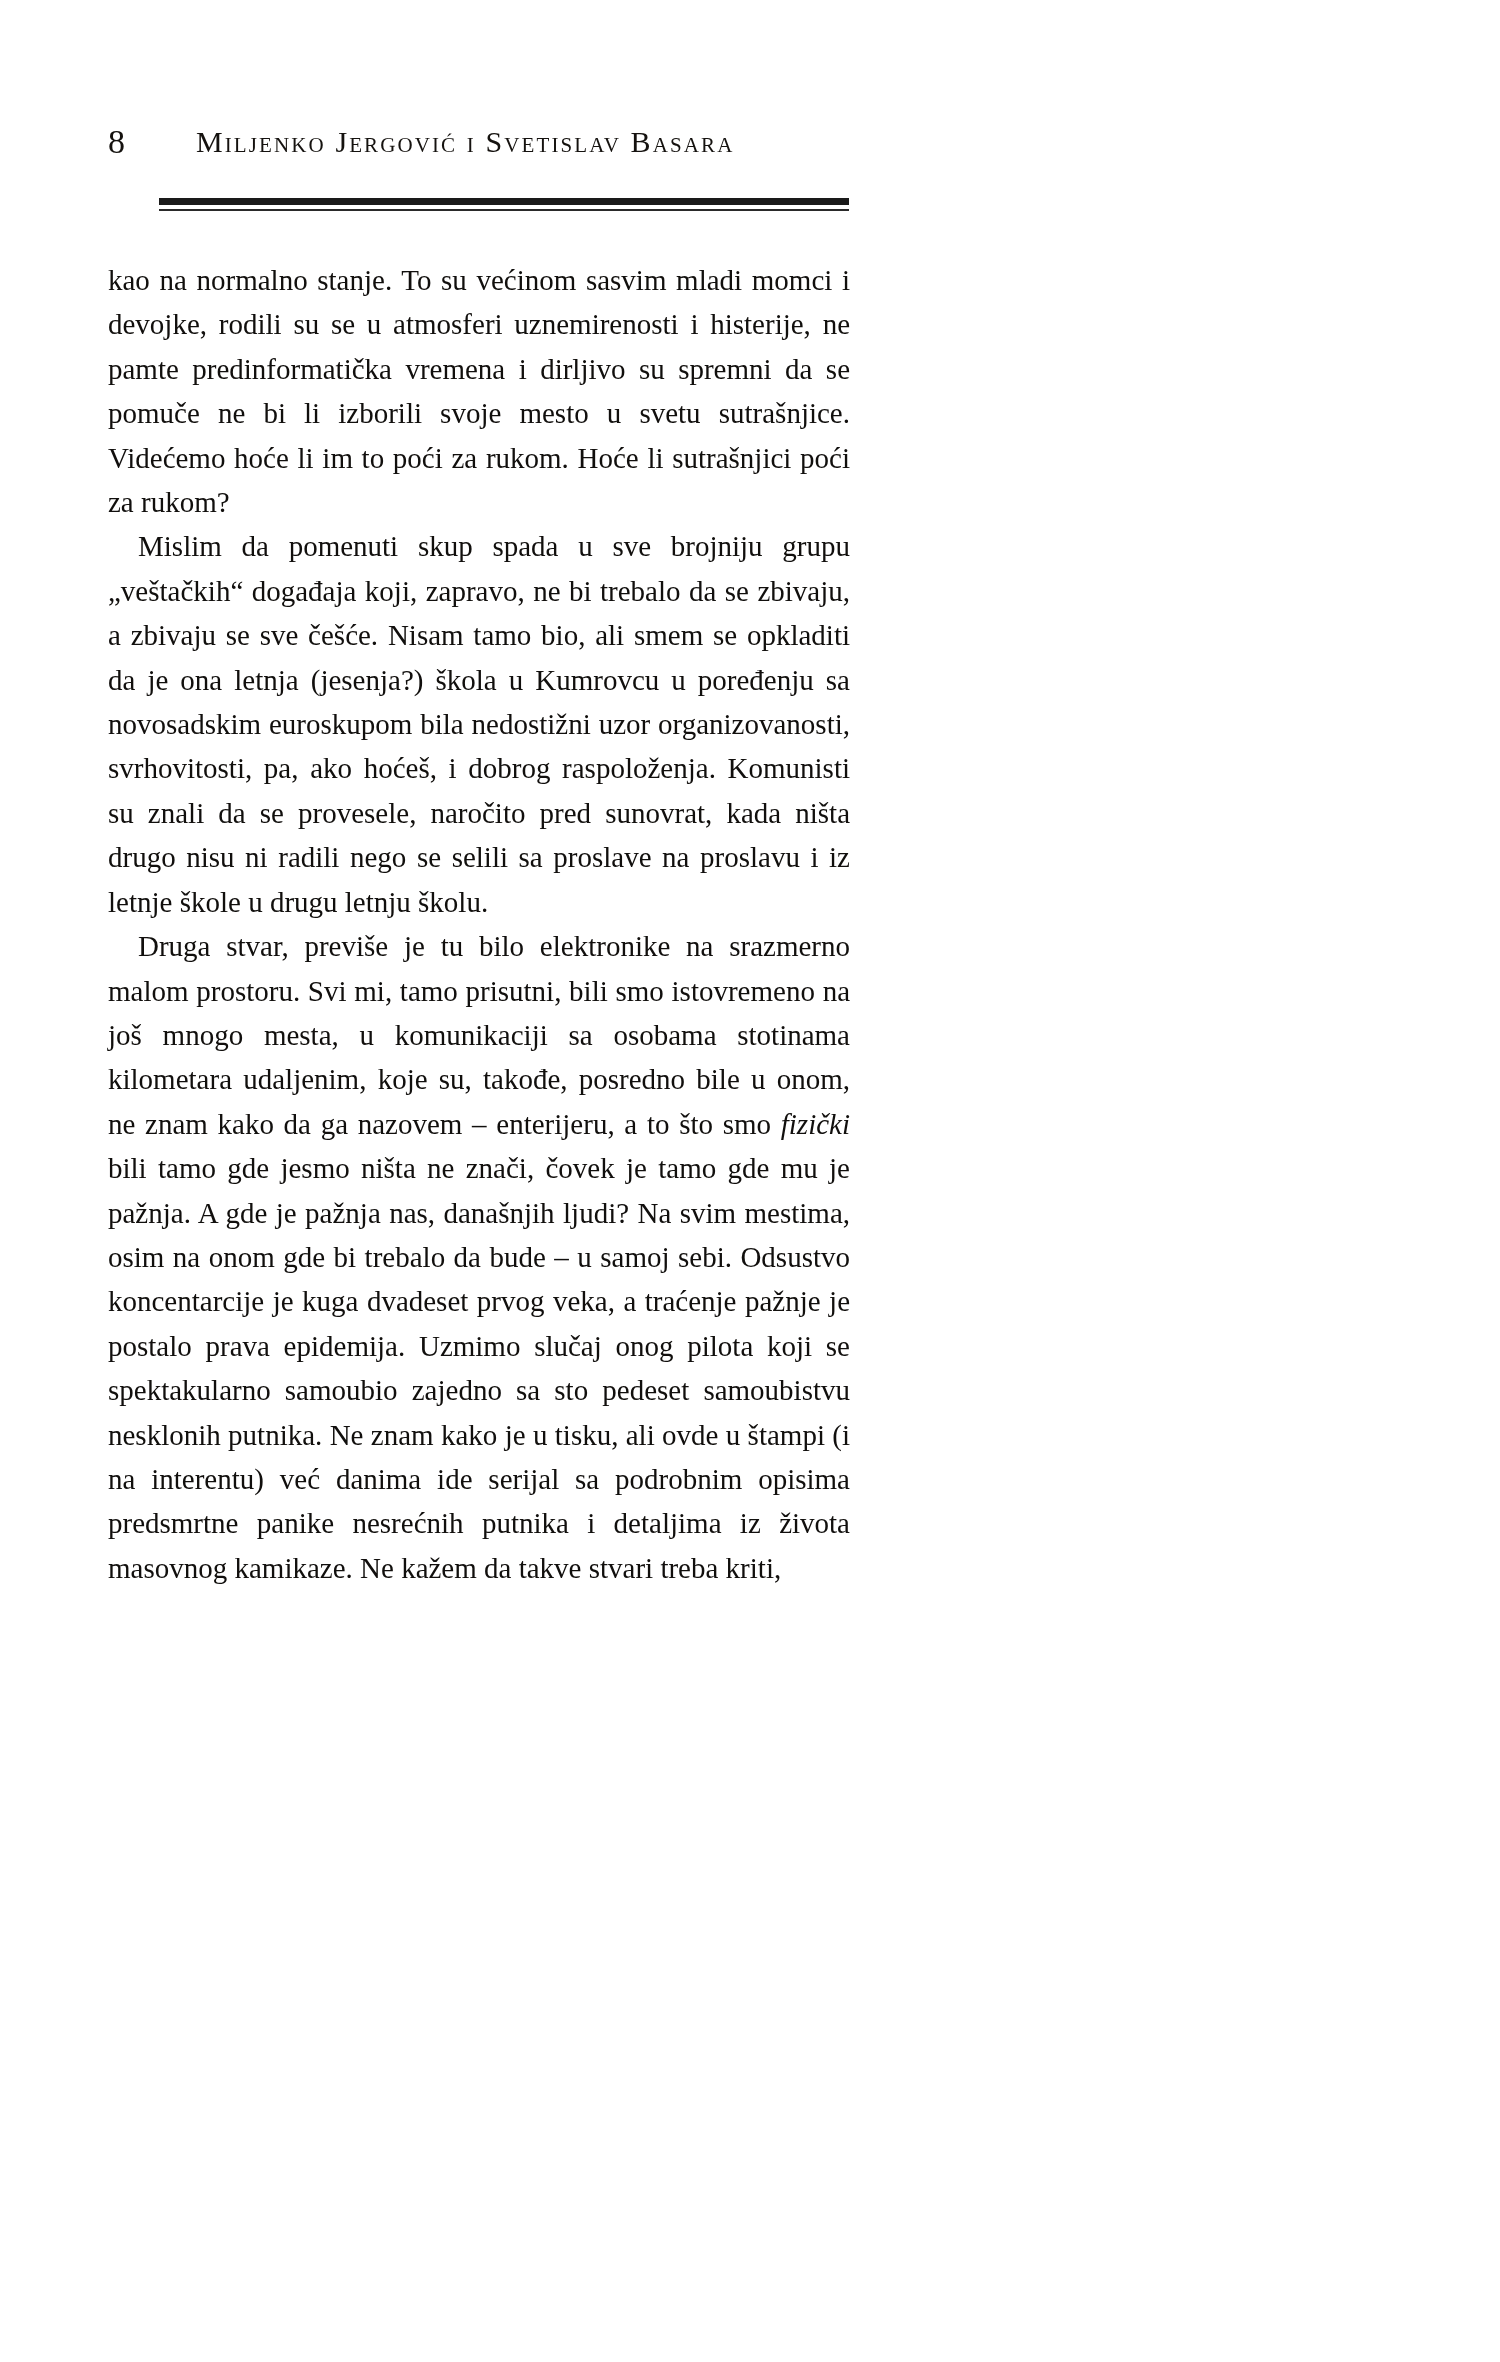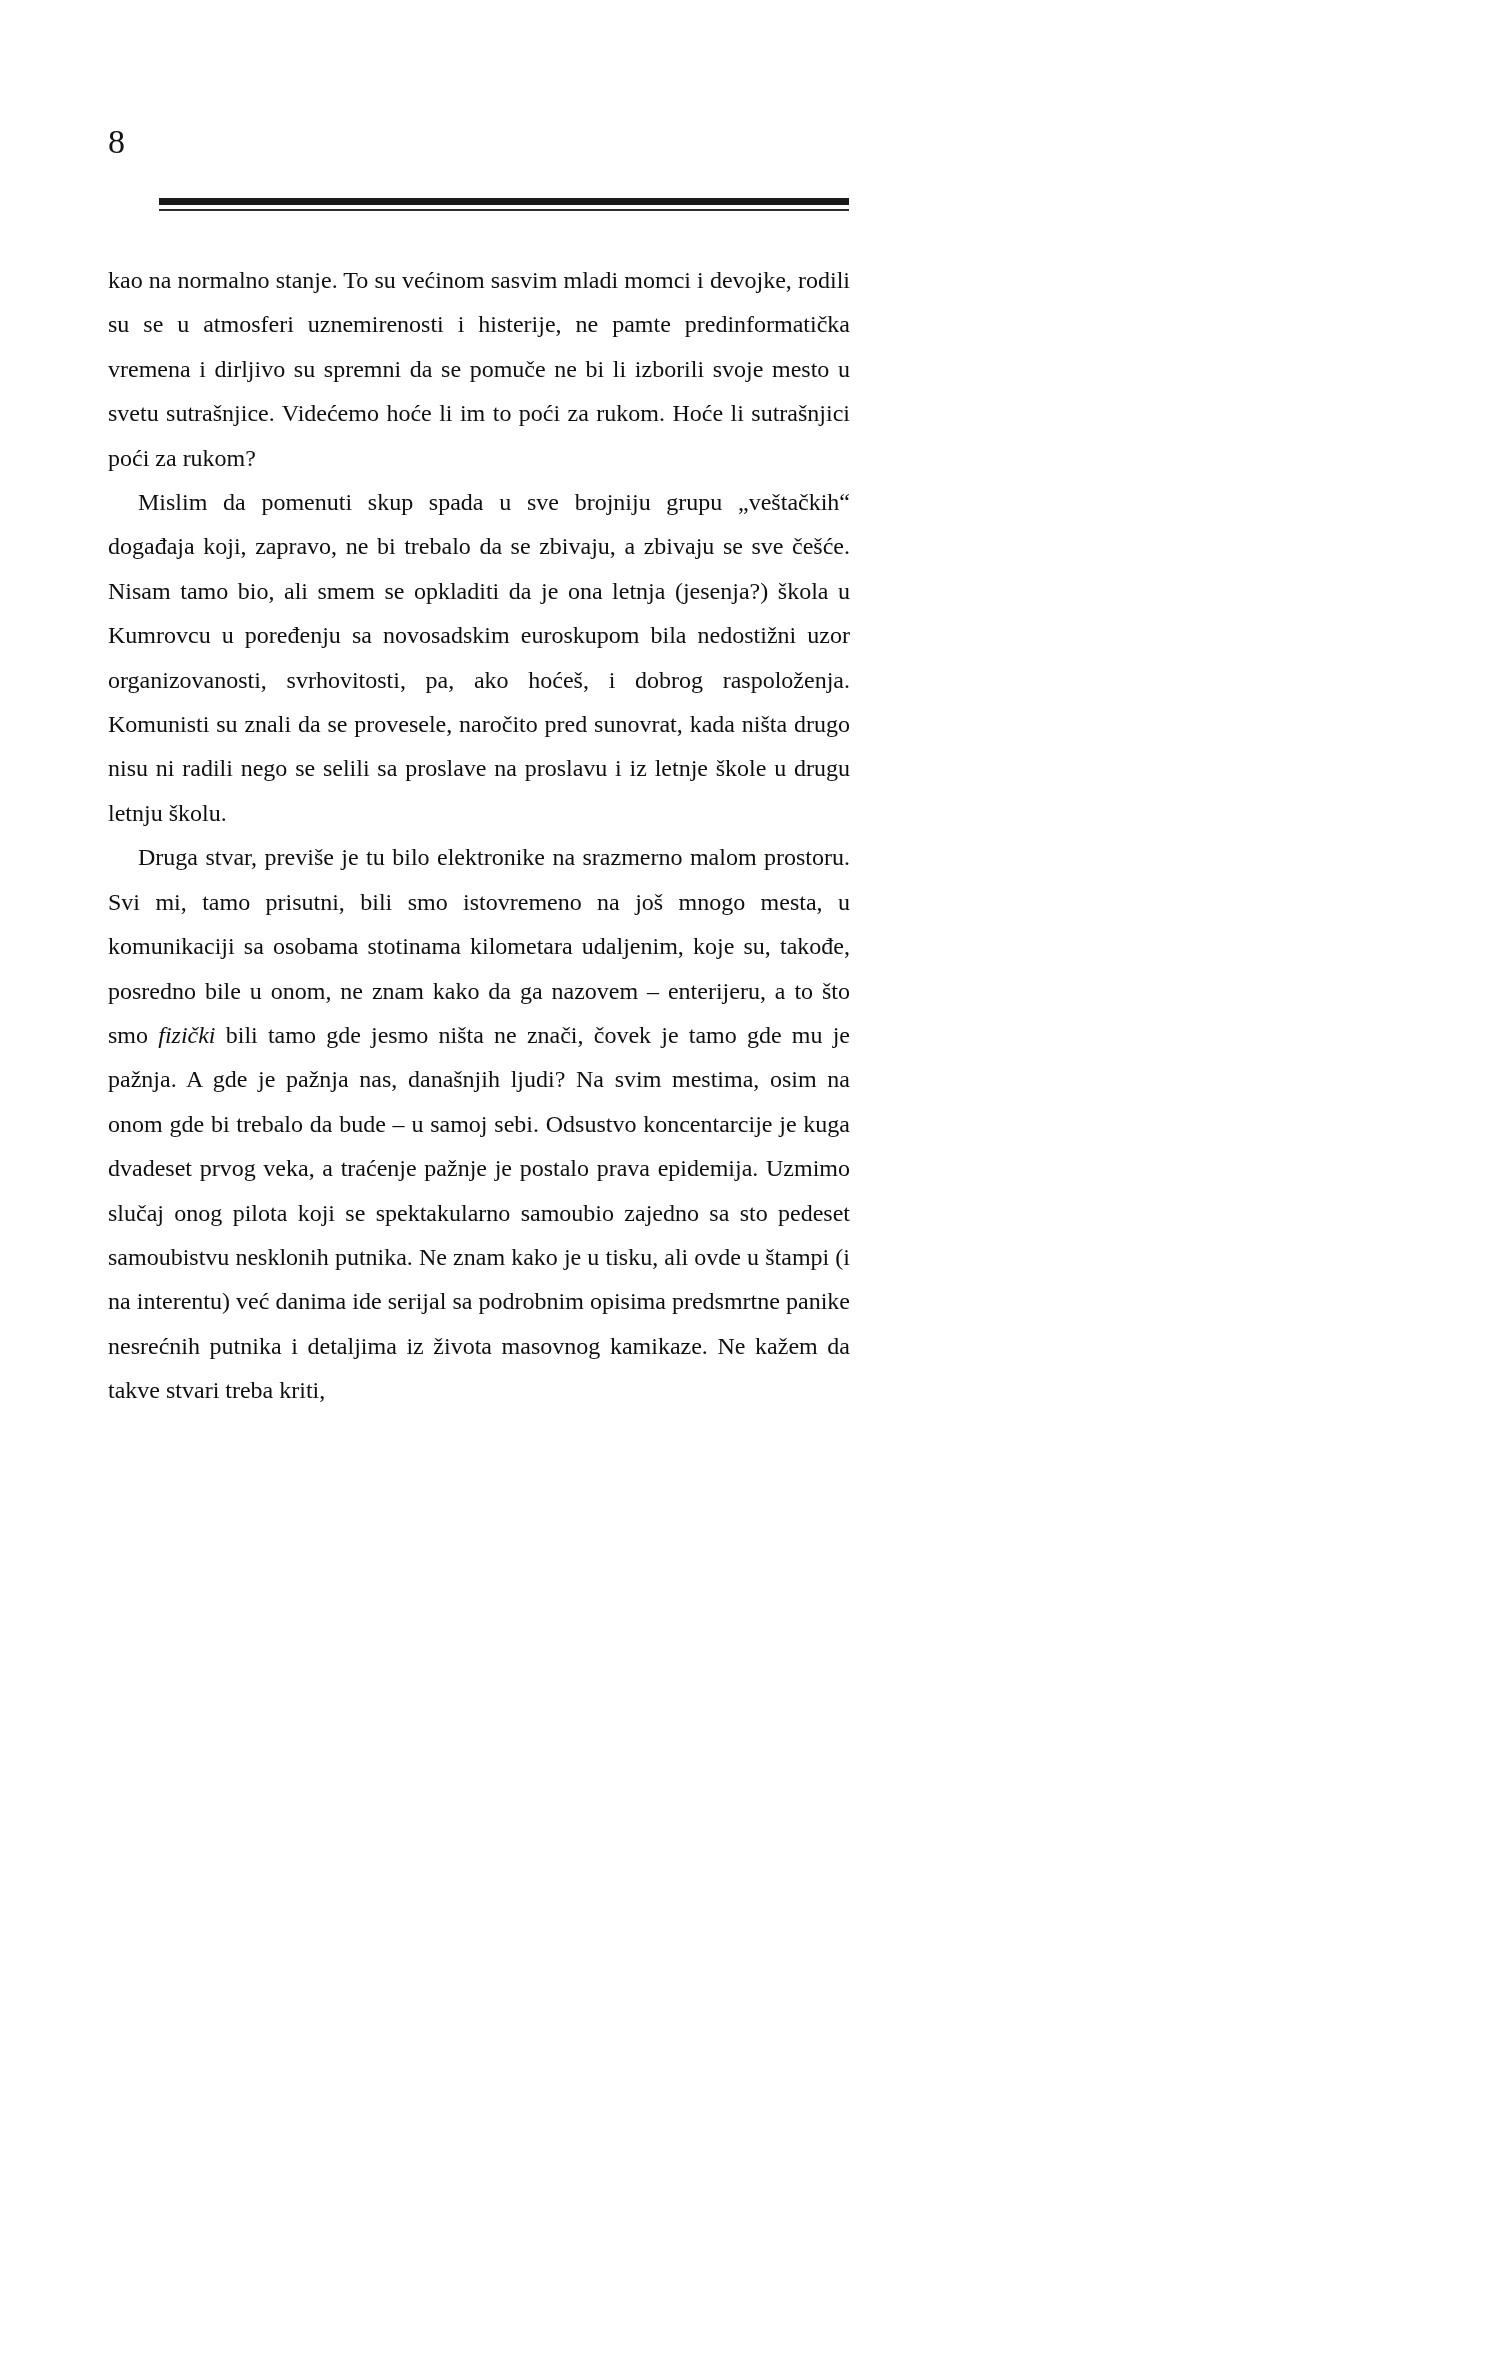--- a/index.html
+++ b/index.html
@@ -83,21 +83,21 @@
   
   .body-col {
     position: absolute;
     left: 108px;
     top: 258px;
     width: 742px;
   }
 
   .para {
     margin: 0;
-    font-size: 24px;
+    font-size: 29px;
     line-height: 44.4px;
     text-align: justify;
     text-justify: inter-word;
     color: #110f0d;
     -webkit-hyphens: none;
     hyphens: none;
     word-spacing: 0px;
   }
 
   .para.indent {
@@ -107,20 +107,21 @@
   .para em {
   }
 </style>
 </head>
 <body>
 
 <div class="page">
 
   <div class="header-zone">
     <div class="folio">8</div>
+    <div class="running-title">Miljenko Jergović i Svetislav Basara</div>
   </div>
 
   <div class="rules">
     <div class="rule-thick"></div>
     <div class="rule-gap"></div>
     <div class="rule-thin"></div>
   </div>
 
   <div class="body-col">
     <p class="para">kao na normalno stanje. To su većinom sasvim mladi momci i devojke, rodili su se u atmosferi uznemirenosti i histerije, ne pamte predinformatička vremena i dirljivo su spremni da se pomuče ne bi li izborili svoje mesto u svetu sutrašnjice. Videćemo hoće li im to poći za rukom. Hoće li sutrašnjici poći za rukom?</p>

